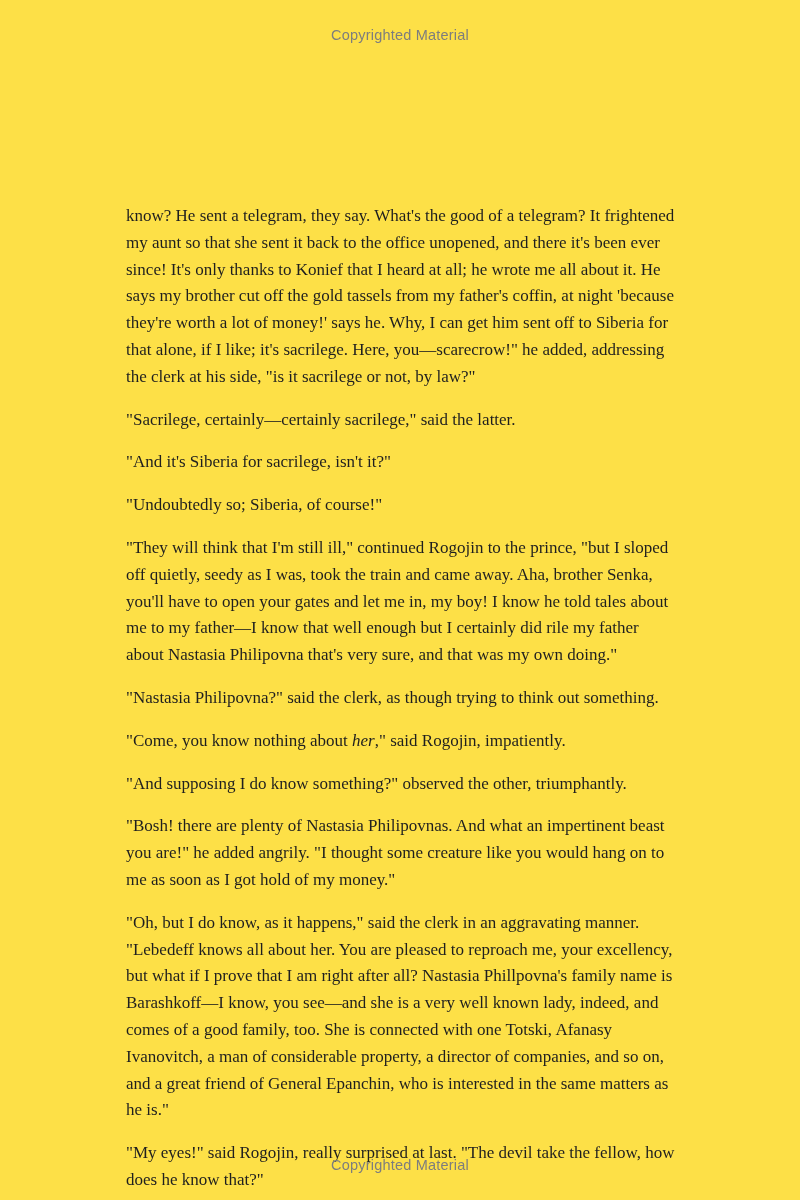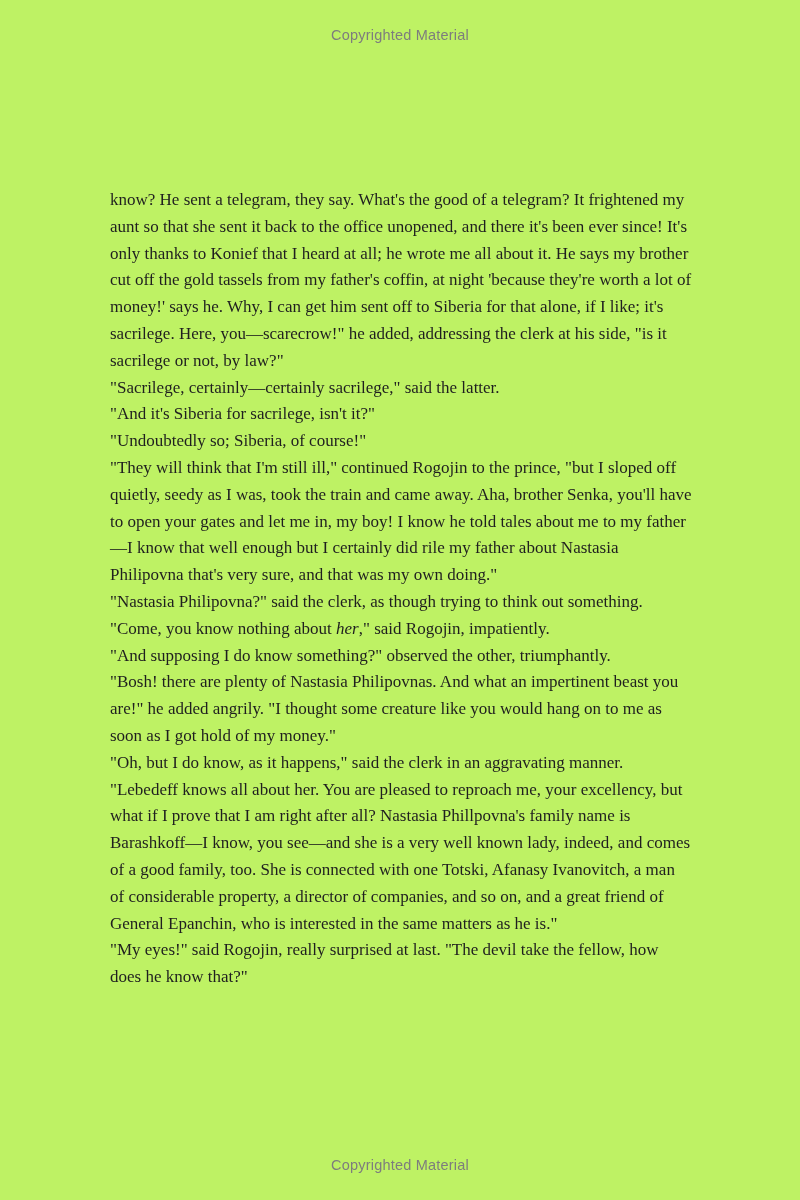--- a/index.html
+++ b/index.html
@@ -4,21 +4,21 @@
 <style>
   html, body {
     margin: 0;
     padding: 0;
     background: #ffffff;
   }
   .page {
     position: relative;
     width: 800px;
     height: 1200px;
-    background: #bef264;
+    background: #fde047;
     overflow: hidden;
     font-family: "Liberation Serif", serif;
     color: #1f1f1f;
   }
   .notice {
     position: absolute;
     left: 0;
     width: 100%;
     text-align: center;
     font-family: "Liberation Sans", sans-serif;
@@ -31,21 +31,21 @@
   .text-block {
     position: absolute;
     left: 110px;
     top: 187px;
     width: 582px;
     font-size: 17px;
     line-height: 26.8px;
     text-align: left;
   }
   .text-block p {
-    margin: 0;
+    margin: 16px;
     padding: 0;
   }
   .text-block em {
   }
   .page-number {
     position: absolute;
     left: 0;
     width: 100%;
     top: 1044px;
     text-align: center;

